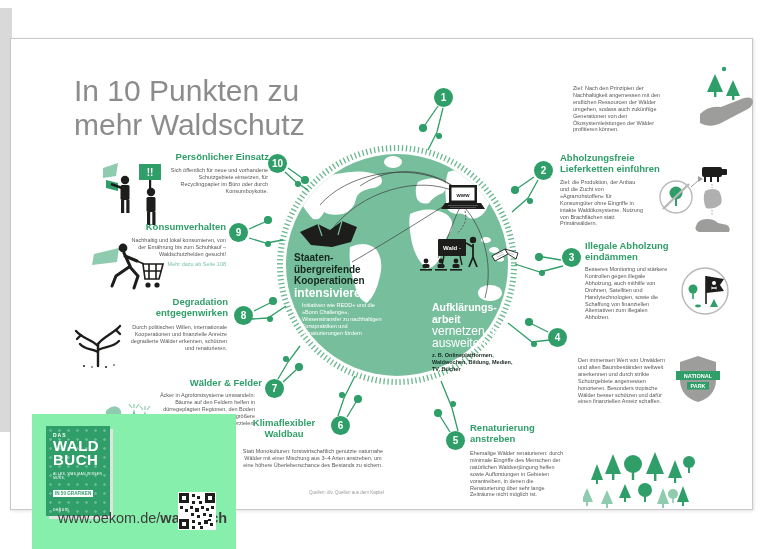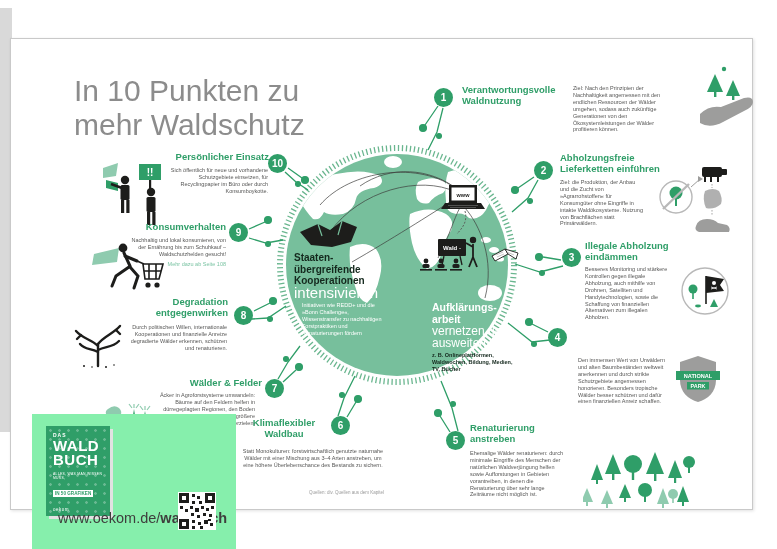--- a/index.html
+++ b/index.html
@@ -15,21 +15,21 @@
   .ttl{position:absolute;font-size:9.5px;line-height:11px;font-weight:bold;color:#2f9e68;z-index:4;}
   .dsc{position:absolute;font-size:5.5px;line-height:6.9px;color:#575756;z-index:4;}
   .note{color:#7cc4a4;}
   .src{position:absolute;font-size:4.5px;line-height:5.5px;color:#9a9a9a;z-index:4;}
   .ra{text-align:right;} .ca{text-align:center;}
   .ico{position:absolute;z-index:3;}
   .decor{position:absolute;left:0;top:0;z-index:2;}
   
   .cl{position:absolute;left:294px;top:252px;width:98px;text-align:left;z-index:6;}
   .cl .hd{font-size:10px;line-height:11.5px;font-weight:bold;color:#14281d;}
-  .cl .hw{font-size:15px;line-height:12px;font-weight:normal;color:#ffffff;}
+  .cl .hw{font-size:12px;line-height:12px;font-weight:bold;color:#ffffff;}
   .cl .bd{margin-top:3px;font-size:5.5px;line-height:7px;color:#ffffff;}
   .cr{position:absolute;left:432px;top:277px;width:86px;text-align:left;z-index:6;}
   .cr .hb{font-size:10.5px;line-height:12px;font-weight:bold;color:#ffffff;margin-top:24px;}
   .cr .hr{font-size:12px;line-height:12px;font-weight:400;color:#ffffff;}
   .cr .bd{margin-top:3px;font-size:5.5px;line-height:7.2px;color:#14281d;font-weight:bold;}
   
   .bookcard{position:absolute;left:32px;top:414px;width:204px;height:135px;background:#86efac;z-index:7;}
   .book{position:absolute;left:14px;top:12px;width:64px;height:90px;background:#2f9e68;
         box-shadow:3px 3px 0 #e2e2e2;color:#fff;text-align:left;
         background-image:radial-gradient(rgba(255,255,255,.28) 1px,transparent 1.6px);
@@ -165,21 +165,20 @@
     <div class="hw">intensivieren</div>
     <div class="bd" style="margin:3px 8px 0;">Initiativen wie REDD+ und die »Bonn Challenge«, Wissenstransfer zu nachhaltigen Forstpraktiken und Renaturierungen fördern</div>
   </div>
   <div class="cr">
     <div class="hb">Aufklärungs- arbeit</div>
     <div class="hr">vernetzen und ausweiten</div>
     <div class="bd">z. B. Onlineplattformen, Waldwochen, Bildung, Medien, TV, Bücher</div>
   </div>
 
   <div class="num" style="left:434px;top:88px">1</div>
-  <div class="ttl" style="left:462px;top:84px;width:112px">Verantwortungsvolle Waldnutzung</div>
   <div class="dsc" style="left:573px;top:85px;width:92px">Ziel: Nach den Prinzipien der Nachhaltigkeit angemessen mit den endlichen Ressourcen der Wälder umgehen, sodass auch zukünftige Generationen von den Ökosystemleistungen der Wälder profitieren können.</div>
   <div class="ico" style="left:697px;top:66px">
     <svg width="58" height="72" viewBox="0 0 58 72">
       <polygon points="18,8 26,26 10,26" fill="#2f9e68"></polygon>
         <rect x="17" y="26" width="2.4" height="5" fill="#2f9e68"></rect>
       <polygon points="36,14 43,30 29,30" fill="#2f9e68"></polygon>
         <rect x="35" y="30" width="2.4" height="4" fill="#2f9e68"></rect>
       <circle cx="27" cy="3" r="2.2" fill="#2f9e68"></circle>
       <path d="M3,48 q9,-9 21,-7 l23,-9 q9,-2 9,4 q0,5 -9,9 l-21,11 q-13,7 -23,1 z" fill="#9d9d9c"></path>
     </svg>

